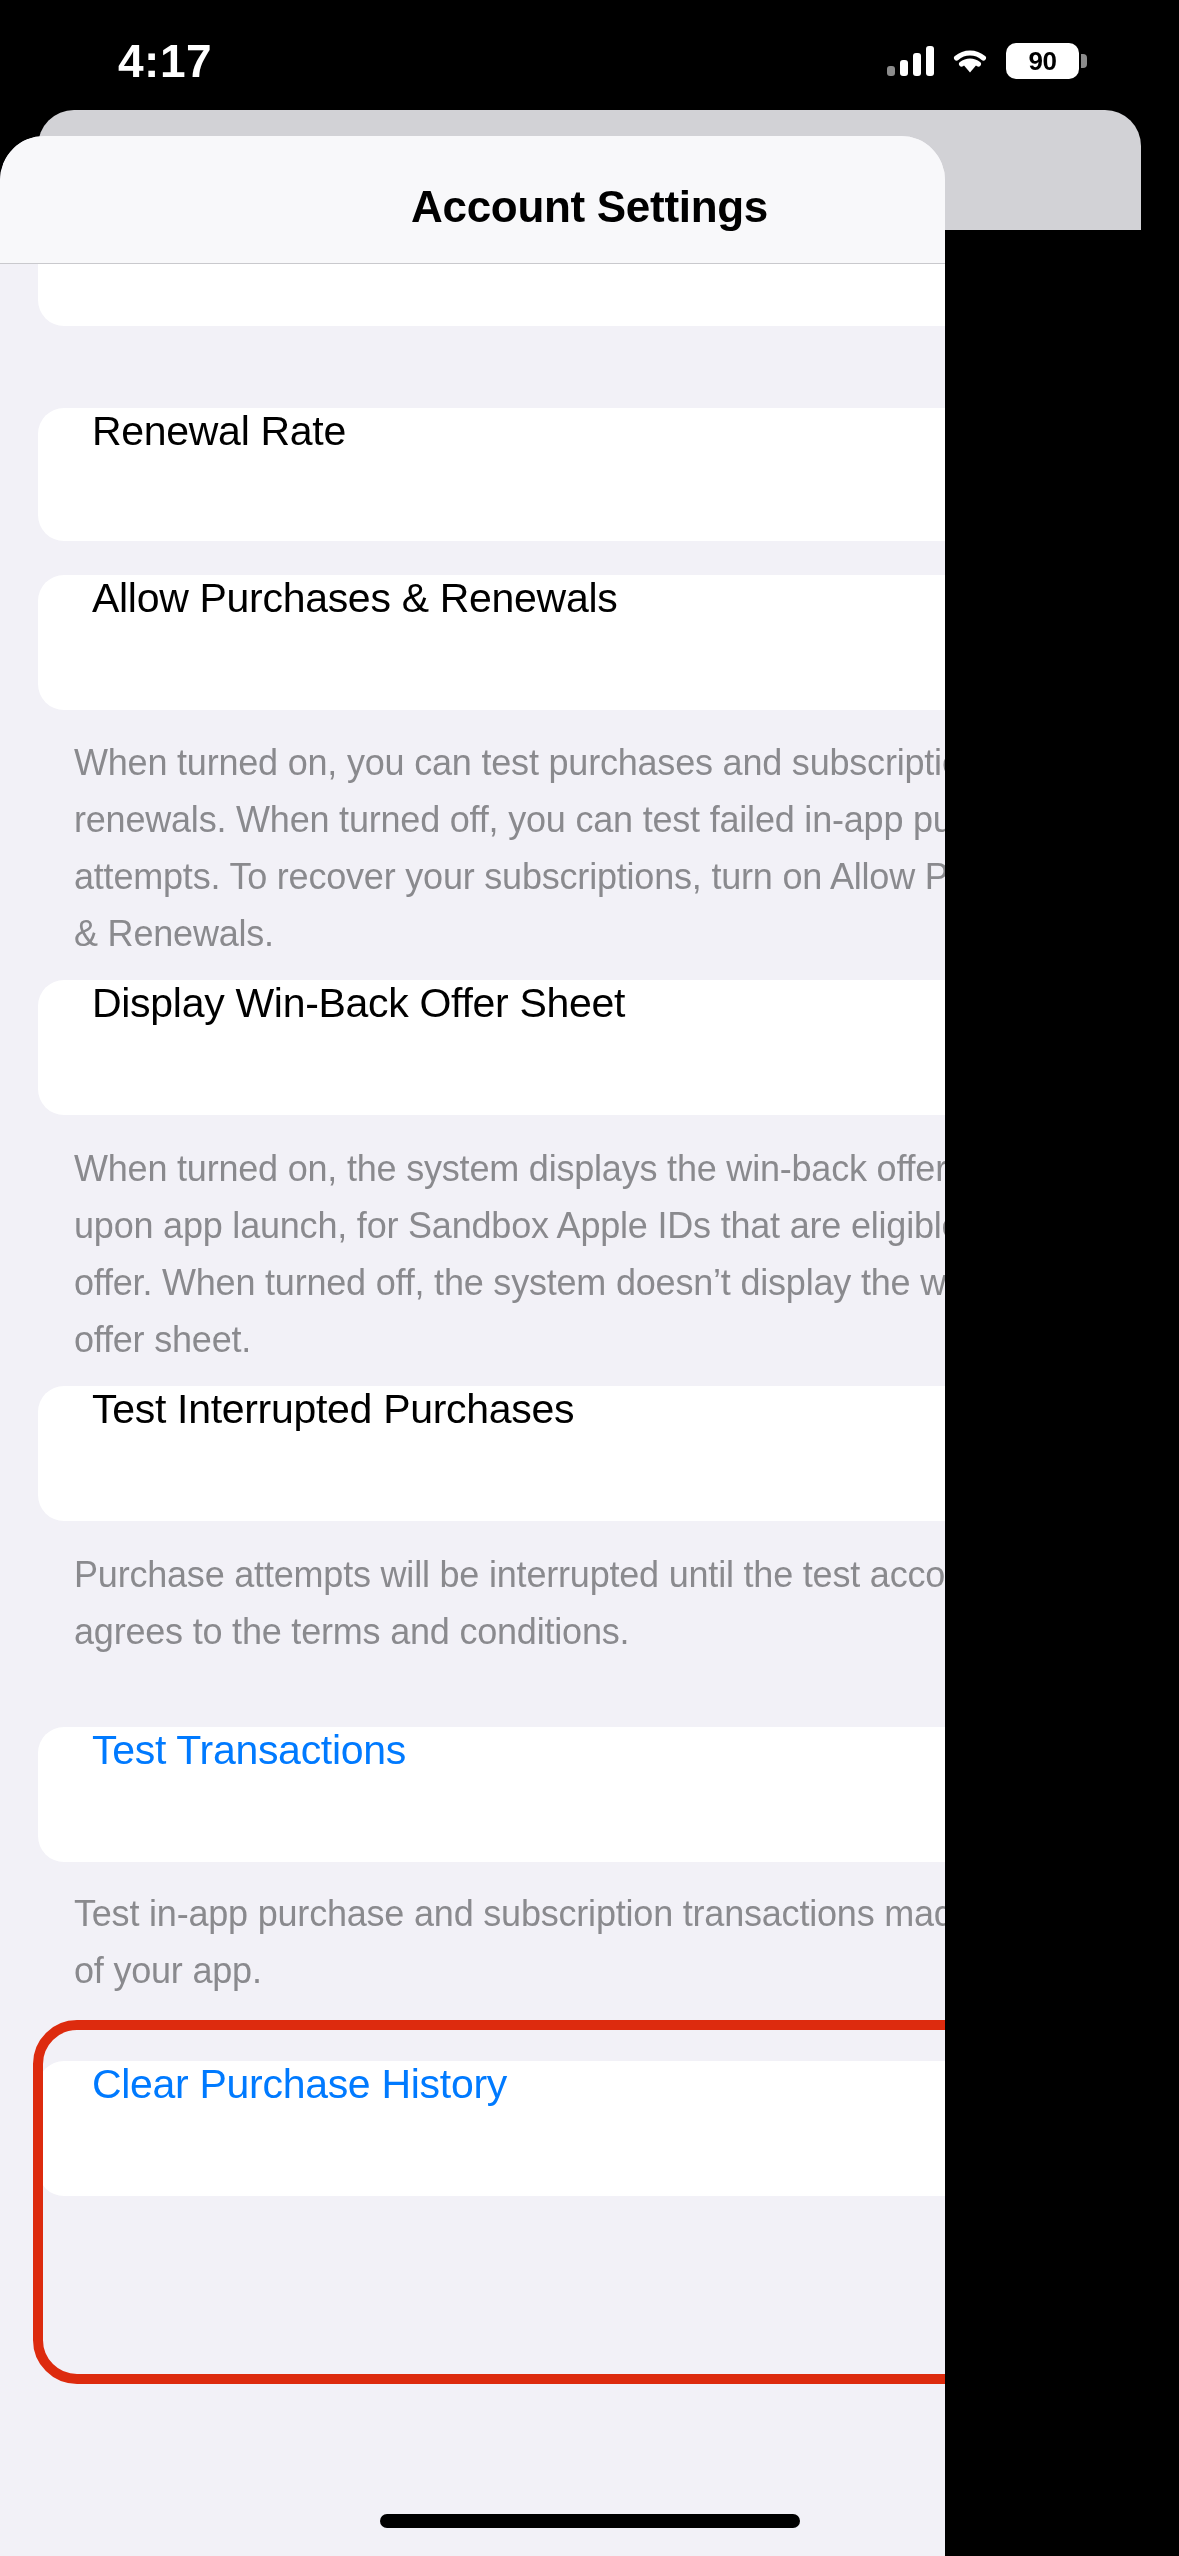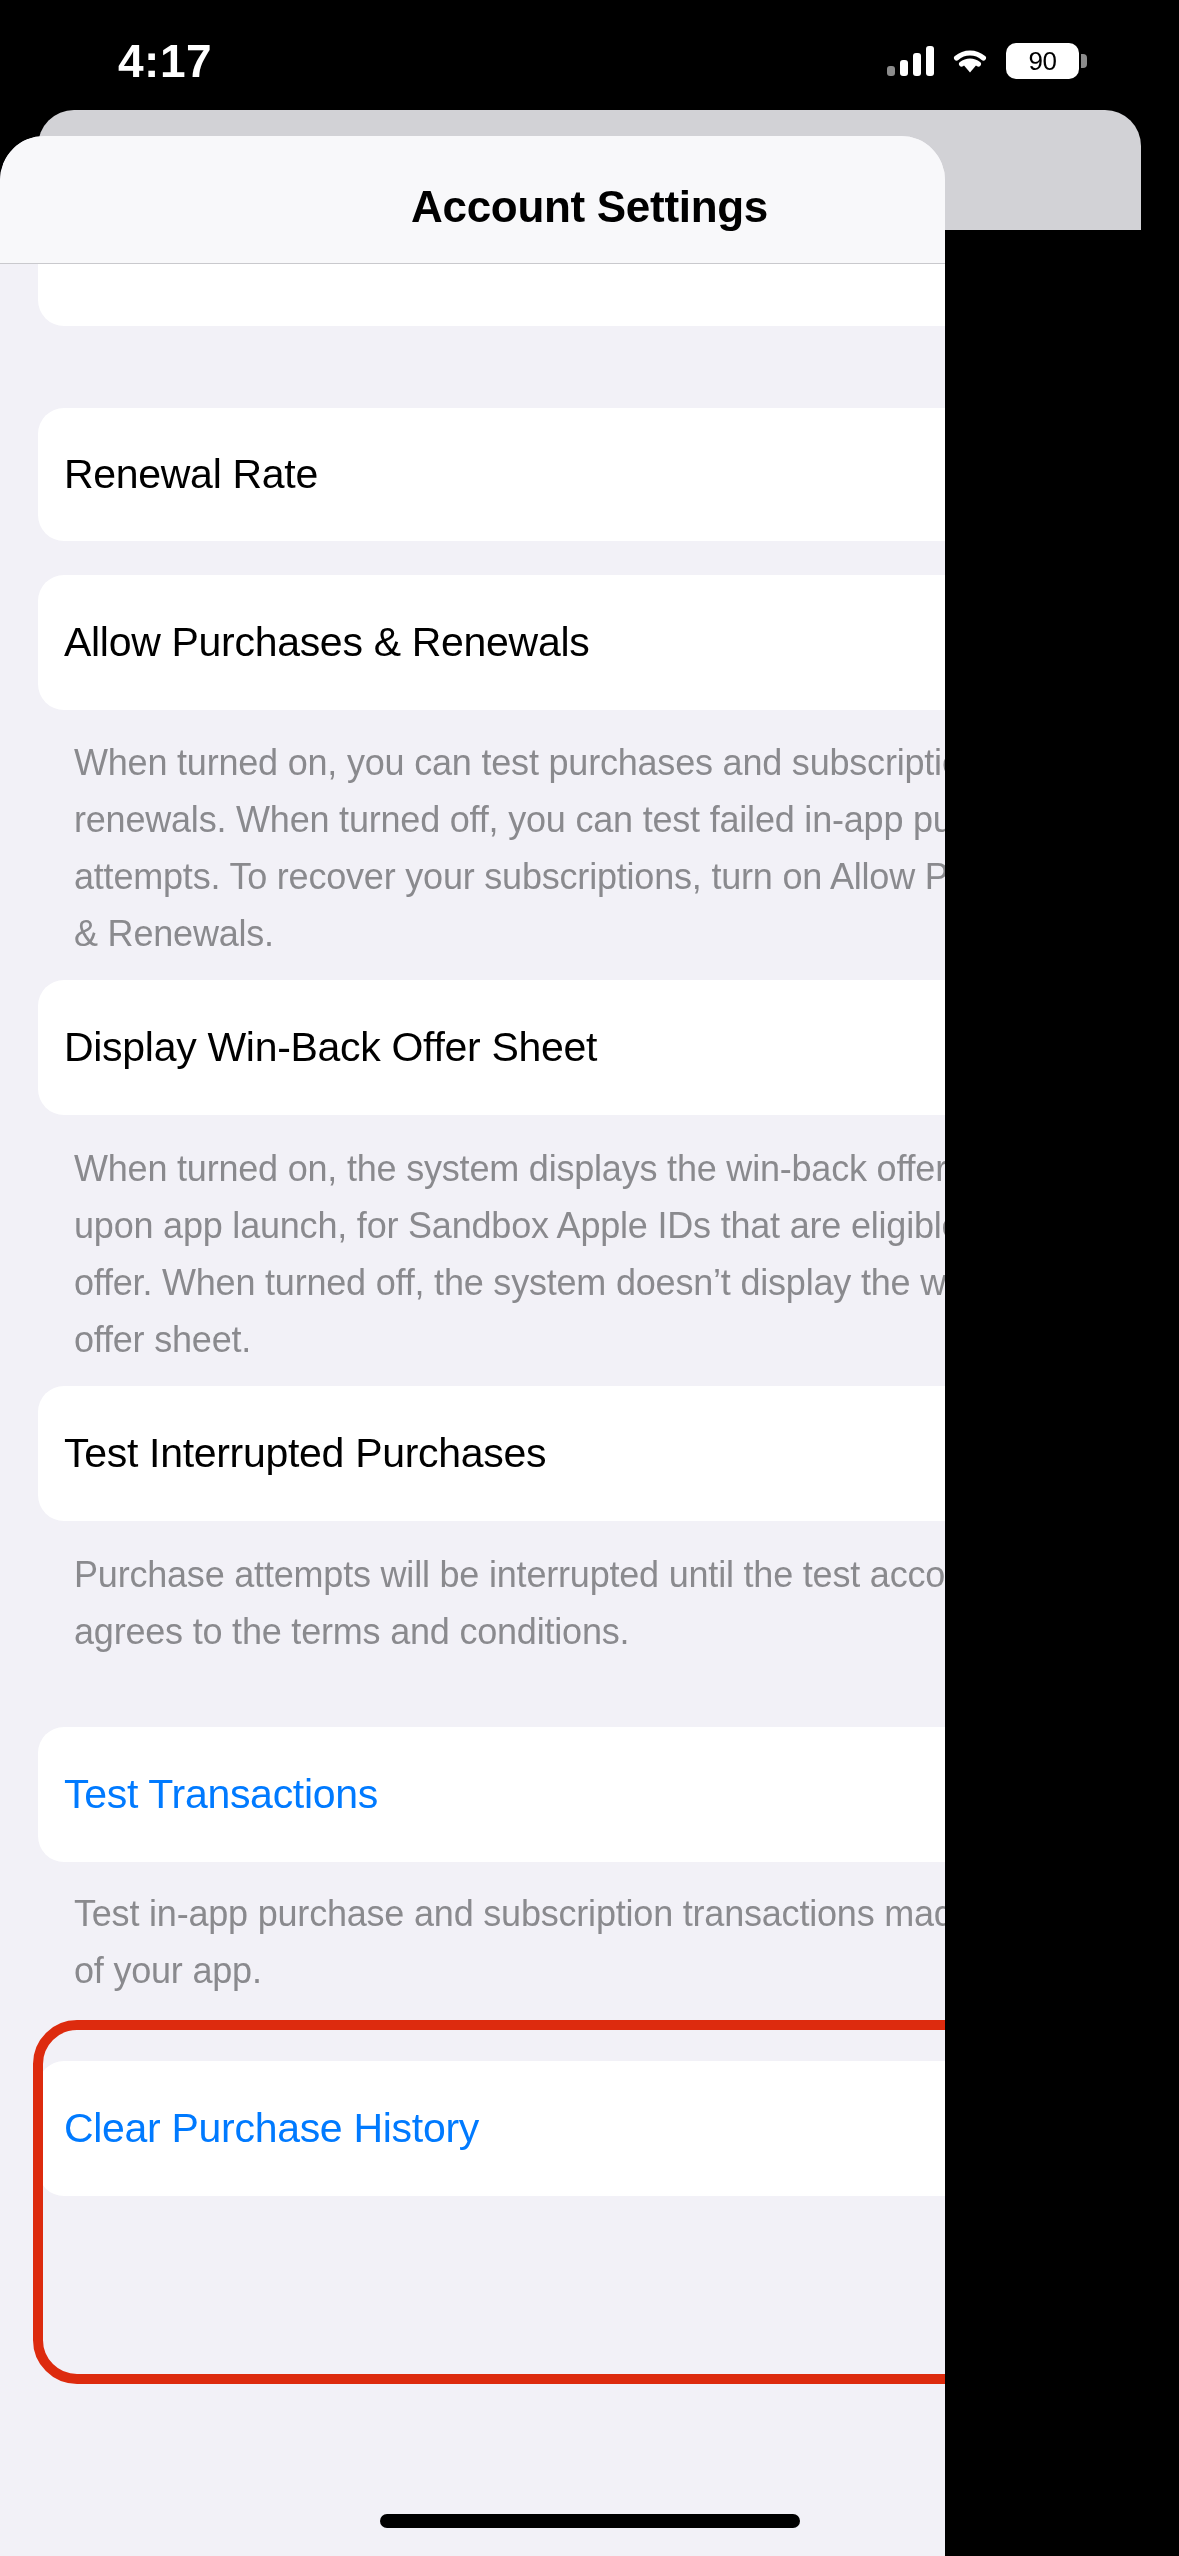--- a/index.html
+++ b/index.html
@@ -34,21 +34,21 @@
   .cell-bars i:nth-child(3){ height:23px; }
   .cell-bars i:nth-child(4){ height:30px; }
   
   .wifi-icon{ width:40px; height:30px; position:relative; }
   
   .battery{
     position:relative; width:73px; height:36px; border-radius:10px;
     background:#ffffff; display:flex; align-items:center; justify-content:center;
   }
   .battery span{
-    font-size:26px; font-weight:400; color:#000; line-height:26px;
+    font-size:26px; font-weight:700; color:#000; line-height:26px;
     letter-spacing:-0.5px;
   }
   .battery:after{
     content:""; position:absolute; right:-8px; top:11px;
     width:6px; height:14px; border-radius:0 4px 4px 0;
     background:rgba(255,255,255,0.55);
   }
 
   
   #sheet-behind{
@@ -88,22 +88,22 @@
     position:absolute; left:0; top:128px; width:1179px; height:2304px;
     background:#f2f1f7;
   }
 
   .card{
     position:absolute; left:38px; width:1100px;
     background:#ffffff; border-radius:26px;
   }
   .row{
     position:relative; width:100%; height:100%;
-    display:flex; align-items:center;
-    padding:0 26px;
+    display:flex; 
+    padding:0 54px;
   }
   .row-title{
     font-size:41px; color:#000; letter-spacing:-0.3px; font-weight:400;
   }
   .row-title.link{ color:#007aff; }
   .row-right{
     margin-left:auto; display:flex; align-items:center; gap:16px;
   }
   .row-value{
     font-size:41px; color:#8a8a8e; letter-spacing:-0.3px;

